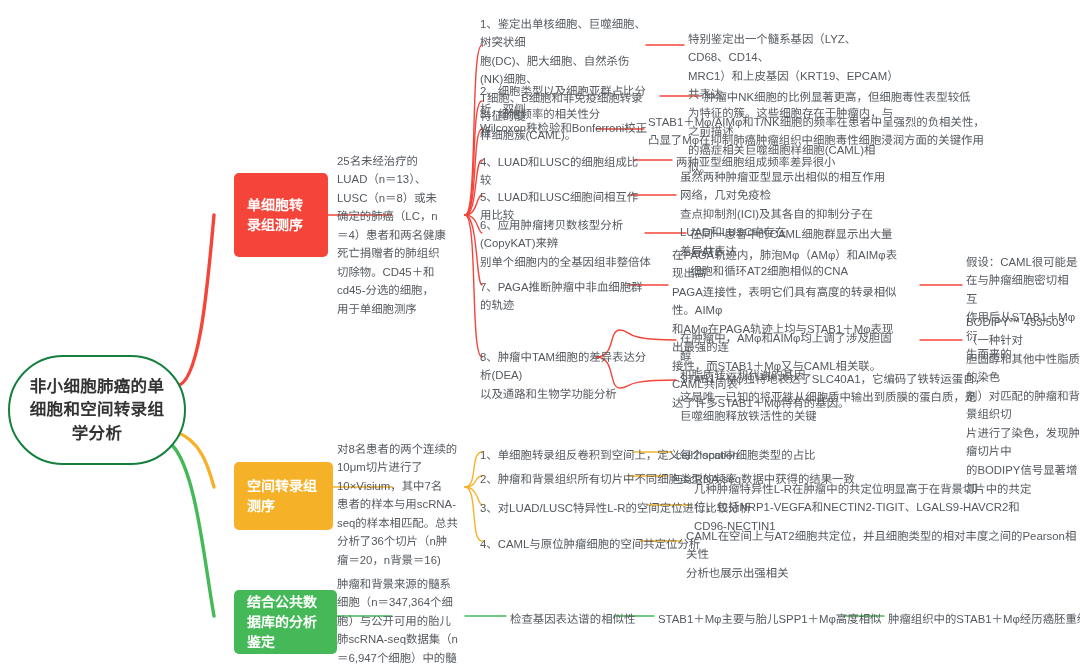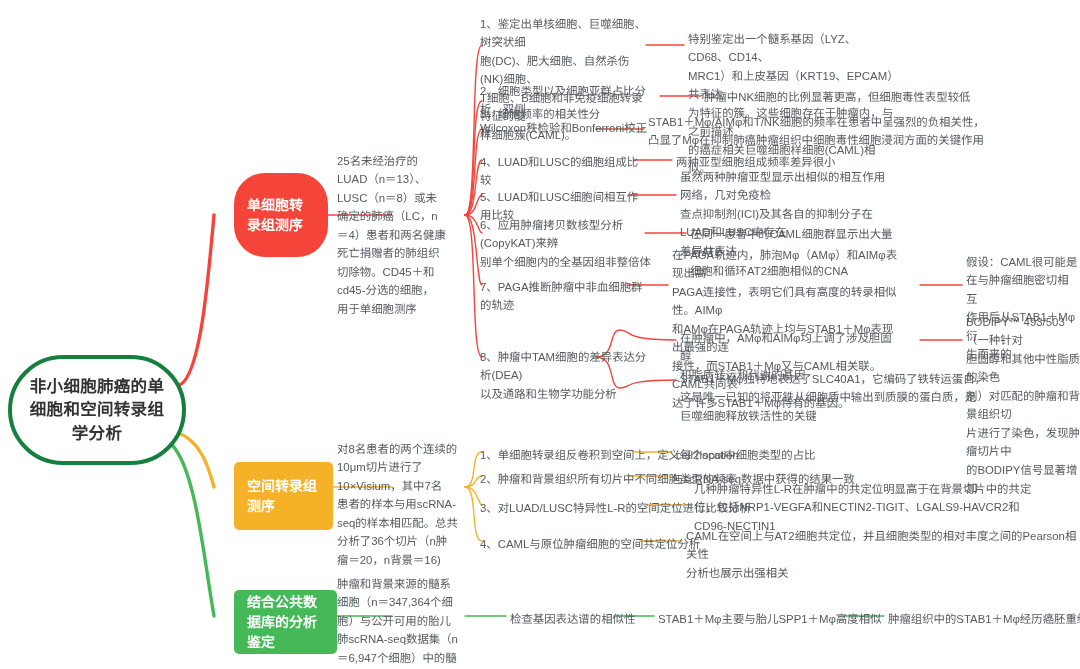--- a/index.html
+++ b/index.html
@@ -10,35 +10,35 @@
     color:#555a5f;
   }
   #canvas{position:absolute;inset:0;width:1080px;height:669px;}
   svg.links{position:absolute;left:0;top:0;width:1080px;height:669px;pointer-events:none;}
 
   .node{position:absolute;box-sizing:border-box;}
 
   
   .root{
     left:8px;top:355px;width:178px;height:110px;
-    border:4px solid #15803d;border-radius:55px;background:#ffffff;
+    border:2px solid #15803d;border-radius:55px;background:#ffffff;
     display:flex;align-items:center;justify-content:center;text-align:center;
     font-size:16.5px;font-weight:bold;line-height:1.42;color:#333333;
     letter-spacing:.3px;
   }
   .root span{display:block;padding:0 14px;}
 
   
   .branch{
     border-radius:5px;color:#ffffff;font-weight:bold;font-size:14px;
     line-height:1.45;display:flex;align-items:center;justify-content:flex-start;
     padding:9px 13px;box-sizing:border-box;text-align:left;
   }
   .branch span{display:block;}
-  .b-red{background:#f5453a;border-radius:31px;}
+  .b-red{background:#f5453a;}
   .b-orange{background:#f5b228;}
   .b-green{background:#45b857;}
 
   
   .txt{
     font-size:11.4px;line-height:1.62;color:#555a5f;
     white-space:pre-wrap;word-break:break-word;
   }
   .nowrap{white-space:nowrap;}
 </style>

